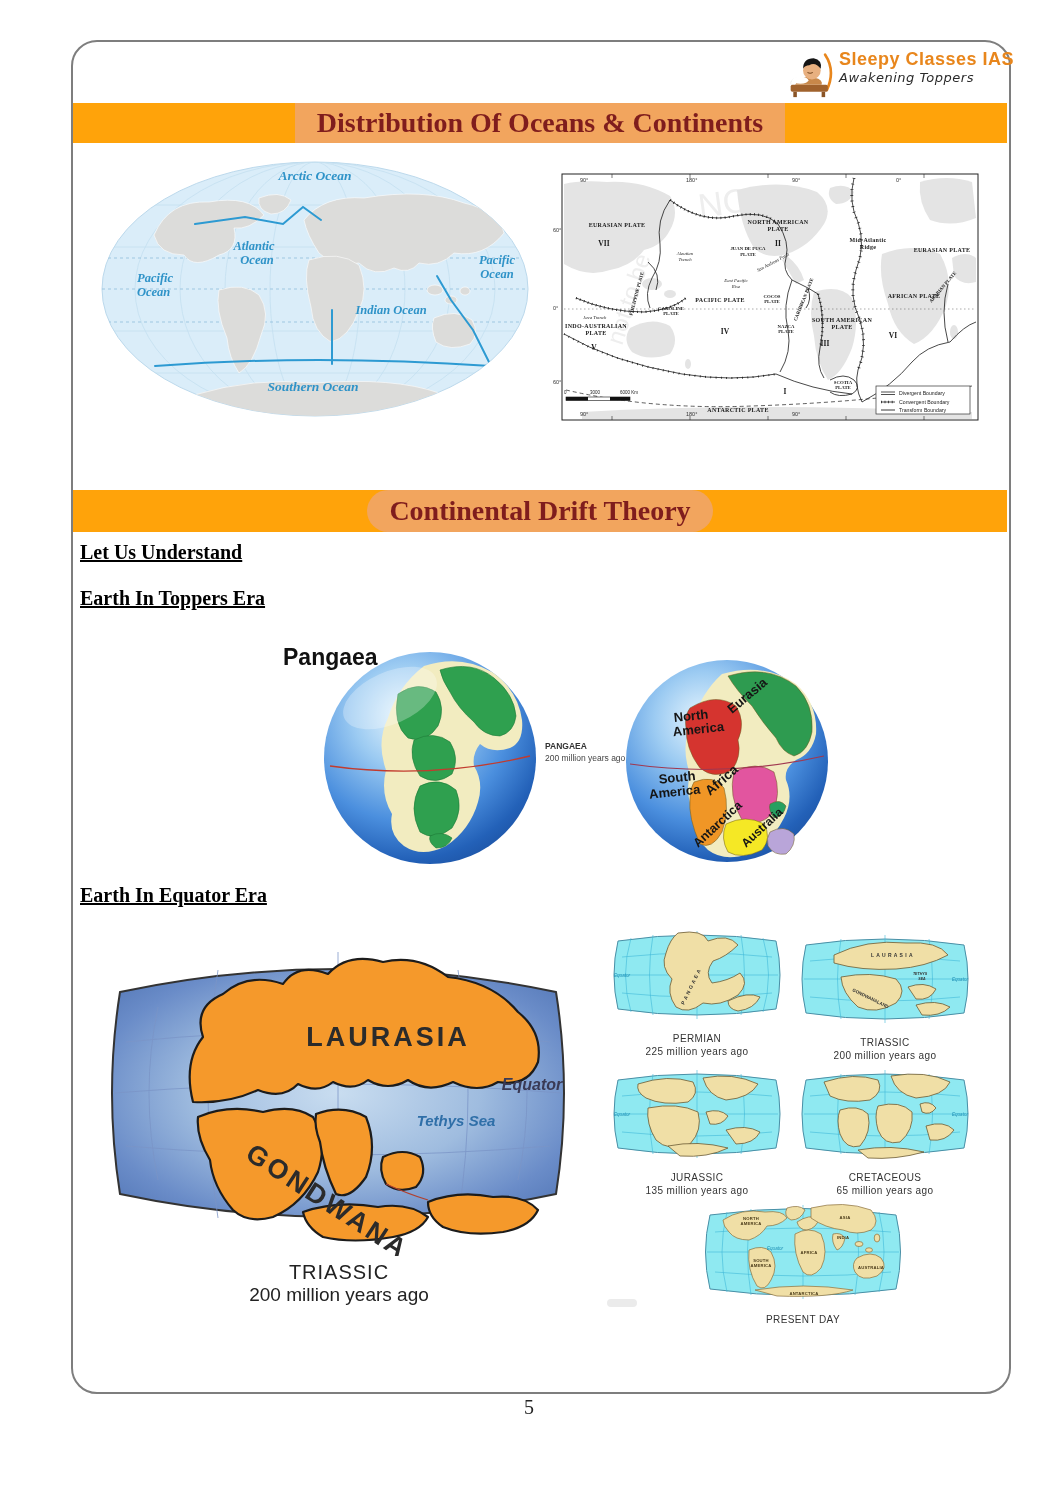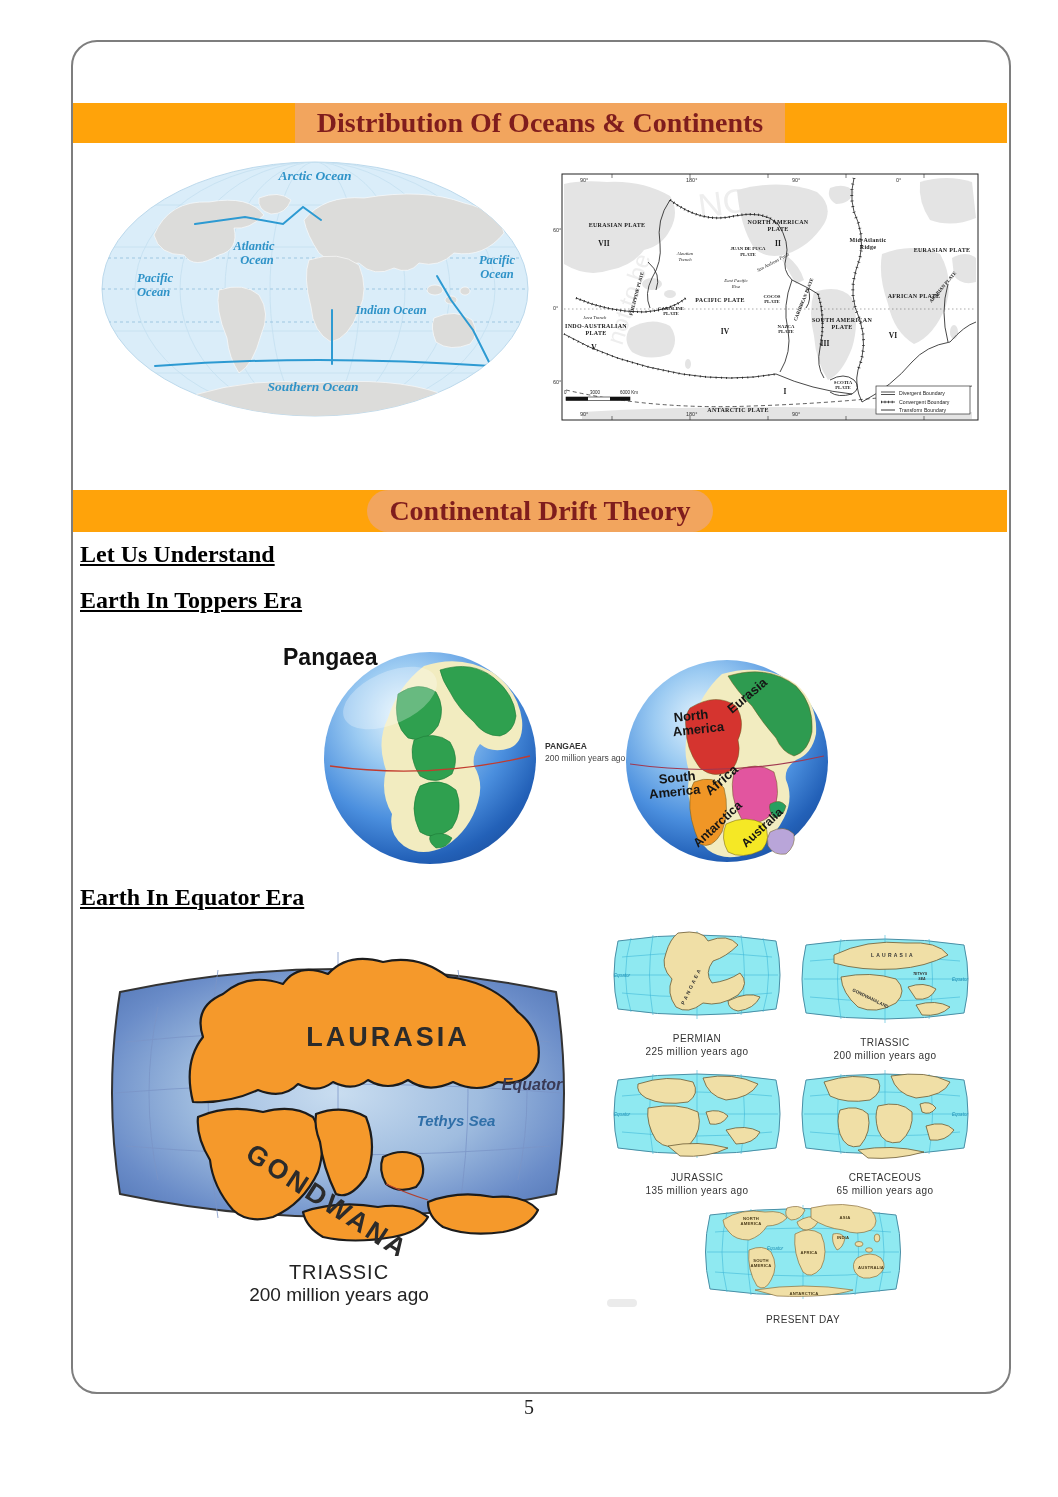--- a/index.html
+++ b/index.html
@@ -7,21 +7,21 @@
   .frame{position:absolute;left:71px;top:40px;width:936px;height:1350px;border:2px solid #7e7e7e;border-radius:26px;}
   .logo{position:absolute;left:788px;top:50px;display:flex;gap:5px;align-items:flex-start;}
   .logo-text{display:flex;flex-direction:column;line-height:1.05;}
   .logo-brand{font-family:"Liberation Sans",sans-serif;font-weight:bold;font-size:18px;letter-spacing:.5px;color:#e8861c;}
   .logo-tag{font-family:"DejaVu Sans",sans-serif;font-style:italic;font-size:13px;color:#2b2b2b;margin-top:2px;letter-spacing:.5px;}
   .banner{position:absolute;left:73px;width:934px;background:#ffa30a;text-align:center;}
   .banner1{top:103px;height:40px;}
   .banner2{top:490px;height:42px;}
   .banner .hl{display:inline-block;background:#f2a55e;padding:0 22px;font-weight:bold;font-size:28px;line-height:40px;color:#7f1d1d;font-family:"Liberation Serif",serif;}
   .banner2 .hl{line-height:42px;border-radius:21px;}
-  .hd{position:absolute;left:80px;font-weight:bold;font-size:24px;color:#000;text-decoration:underline;font-family:"Liberation Serif",serif;}
+  .hd{position:absolute;left:80px;font-weight:bold;font-size:20px;color:#000;text-decoration:underline;font-family:"Liberation Serif",serif;}
   .fig{position:absolute;}
   .pangaea-title{position:absolute;left:283px;top:644px;font-family:"Liberation Sans",sans-serif;font-weight:bold;font-size:23px;color:#111;}
   .pangaea-cap{position:absolute;left:545px;top:741px;font-family:"Liberation Sans",sans-serif;font-size:8.5px;color:#444;line-height:1.4;}
   .pangaea-cap b{color:#333;}
   .tri-cap{position:absolute;left:98px;top:1261px;width:482px;text-align:center;font-family:"Liberation Sans",sans-serif;color:#222;}
   .tri-cap .l1{font-size:20px;letter-spacing:1px;}
   .tri-cap .l2{font-size:19px;}
   .sm{position:absolute;width:180px;text-align:center;font-family:"Liberation Sans",sans-serif;color:#333;}
   .sm .cap{margin-top:2px;font-size:10px;letter-spacing:.4px;line-height:1.25;}
   .pill{position:absolute;left:607px;top:1299px;width:30px;height:8px;background:#ebebeb;border-radius:4px;}
@@ -47,20 +47,38 @@
   .sm-tet{font:italic bold 3.6px "Liberation Sans",sans-serif;fill:#333;}
   .sm-eq{font:italic 4.6px "Liberation Sans",sans-serif;fill:#1e8fb5;}
   .pd-lab{font:bold 4.2px "Liberation Sans",sans-serif;fill:#4a3a18;letter-spacing:.2px;}
 </style>
 </head>
 <body>
 
 <div class="page">
   <div class="frame"></div>
 
+  <div class="logo">
+    <svg width="46" height="50" viewBox="0 0 52 54">
+      <path d="M42,4 Q54,22 44,44" fill="none" stroke="#e8861c" stroke-width="3" stroke-linecap="round"></path>
+      <ellipse cx="14" cy="36" rx="11" ry="6" fill="#ffffff" stroke="#d8d8d8" stroke-width="0.5"></ellipse>
+      <rect x="3" y="38" width="42" height="8" rx="2" fill="#a0622d"></rect>
+      <rect x="6" y="46" width="4" height="6" fill="#8a5426"></rect>
+      <rect x="38" y="46" width="4" height="6" fill="#8a5426"></rect>
+      <path d="M8,38 Q16,26 30,30 Q40,32 38,38 Z" fill="#c8884a"></path>
+      <circle cx="27" cy="22" r="10" fill="#e8b080"></circle>
+      <path d="M17,20 Q17,8 29,8 Q39,10 37,20 Q31,12 24,16 Q19,16 17,20 Z" fill="#141414"></path>
+      <path d="M22,24 q3,2 6,0" stroke="#7a4a20" stroke-width="1.2" fill="none"></path>
+      <ellipse cx="14" cy="33" rx="9" ry="4" fill="#ffffff"></ellipse>
+    </svg>
+    <div class="logo-text">
+      <span class="logo-brand">Sleepy Classes IAS</span>
+      <span class="logo-tag">Awakening Toppers</span>
+    </div>
+  </div>
 
   <div class="banner banner1">
     <span class="hl">Distribution Of Oceans &amp; Continents</span>
   </div>
 
   <svg class="fig" style="left:99px;top:160px;" width="433" height="259" viewBox="0 0 433 259">
     <defs>
       <clipPath id="ocClip">
           <ellipse cx="216" cy="129" rx="213" ry="127"></ellipse>
         </clipPath>

